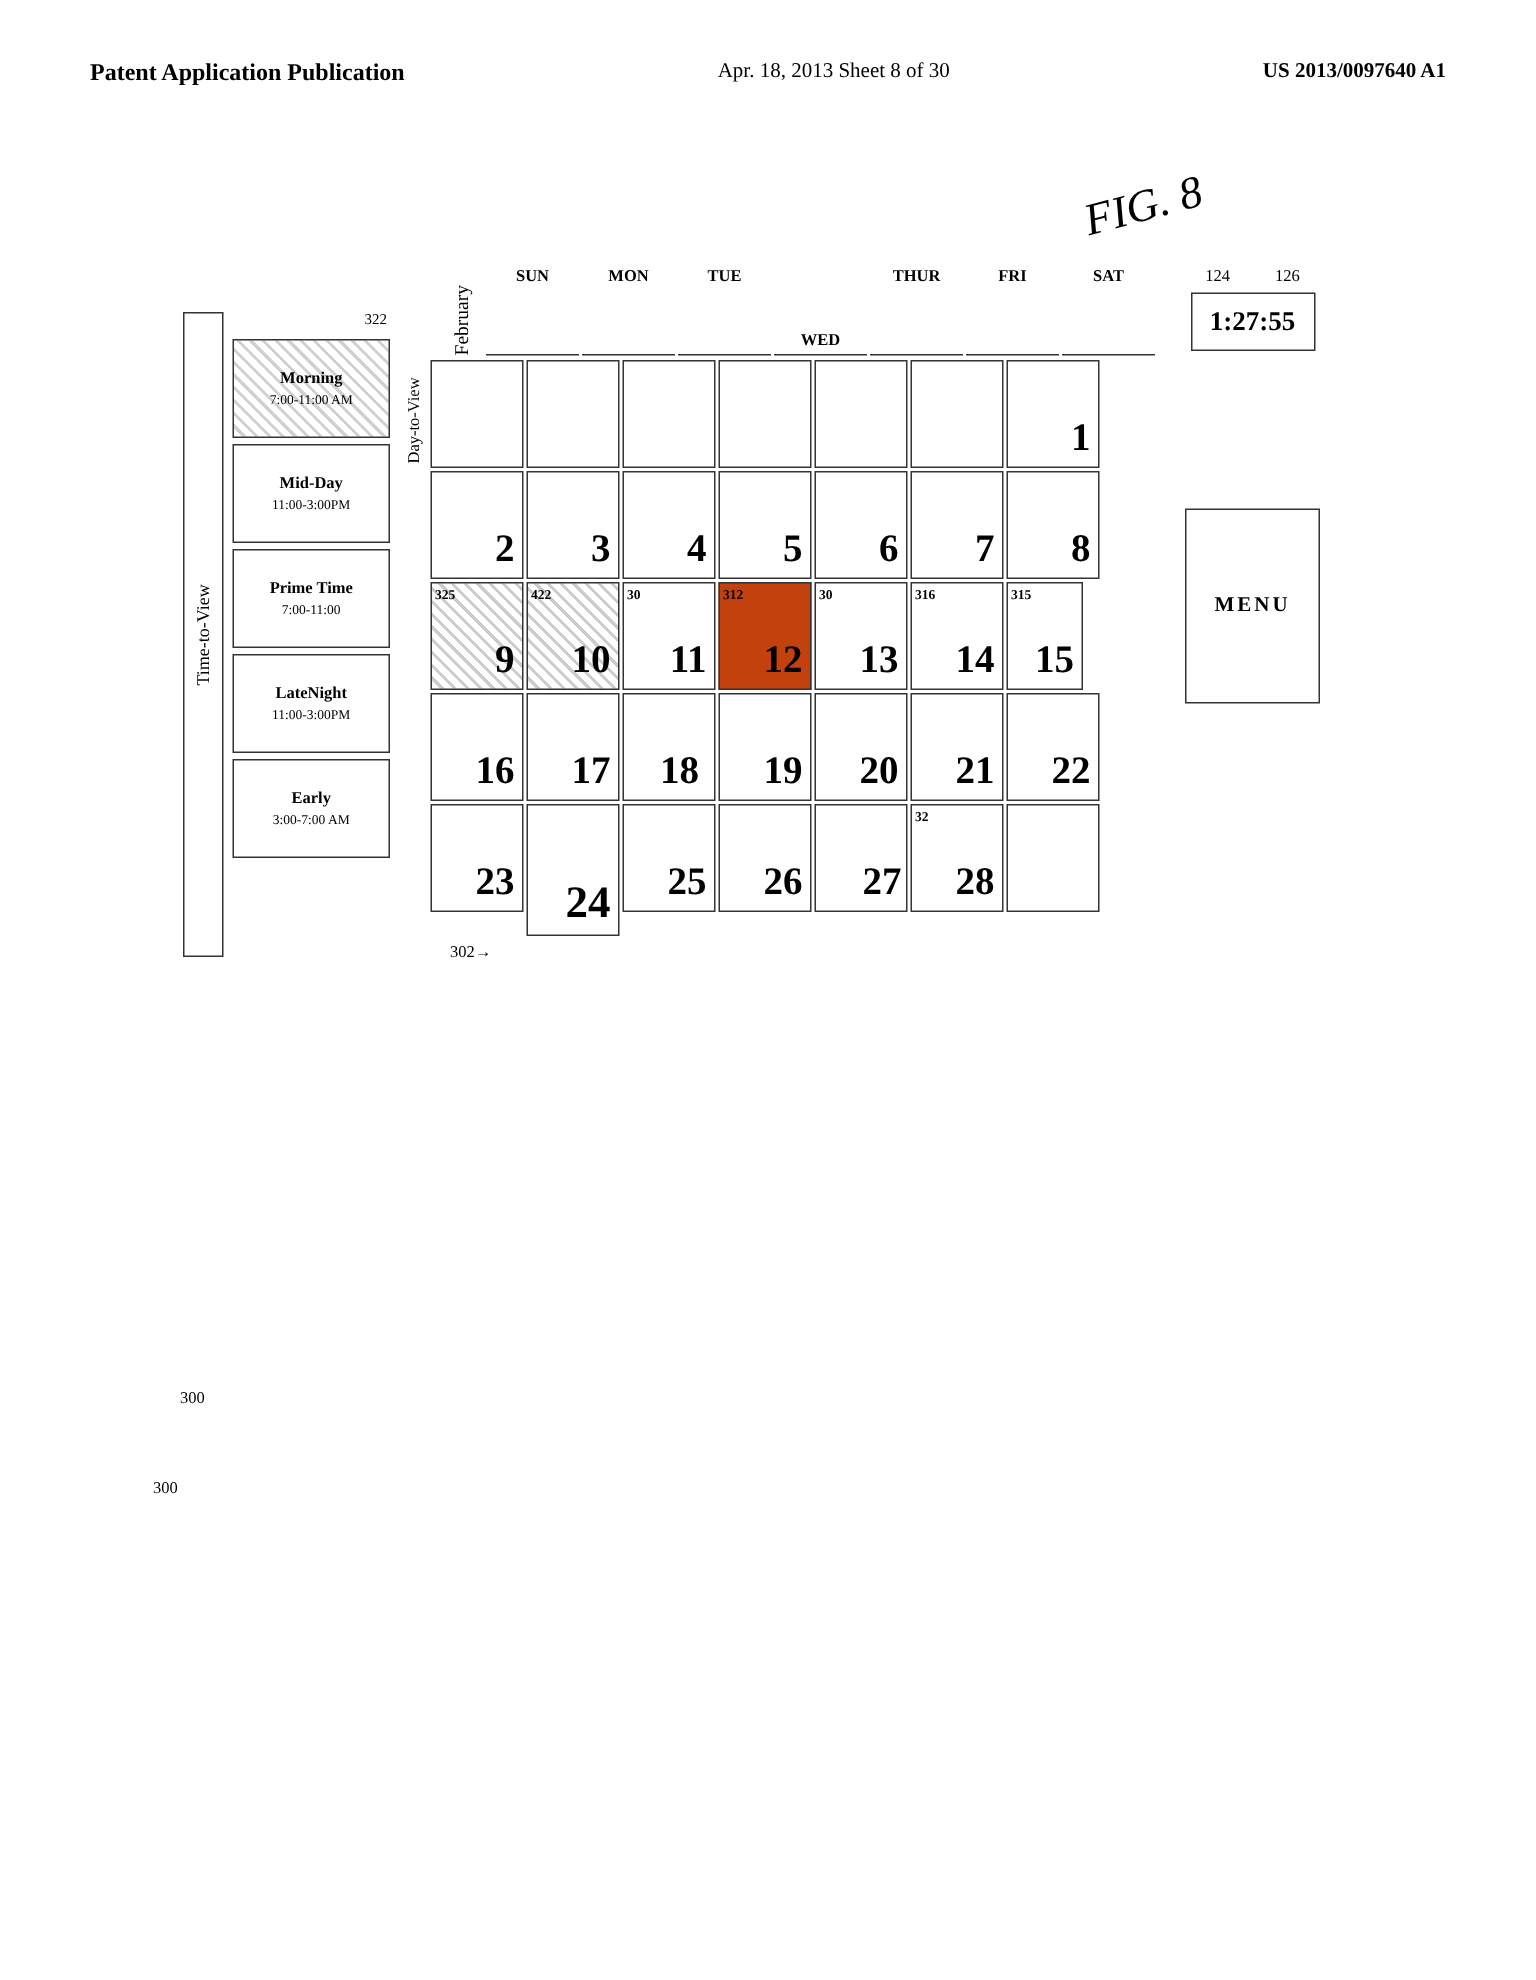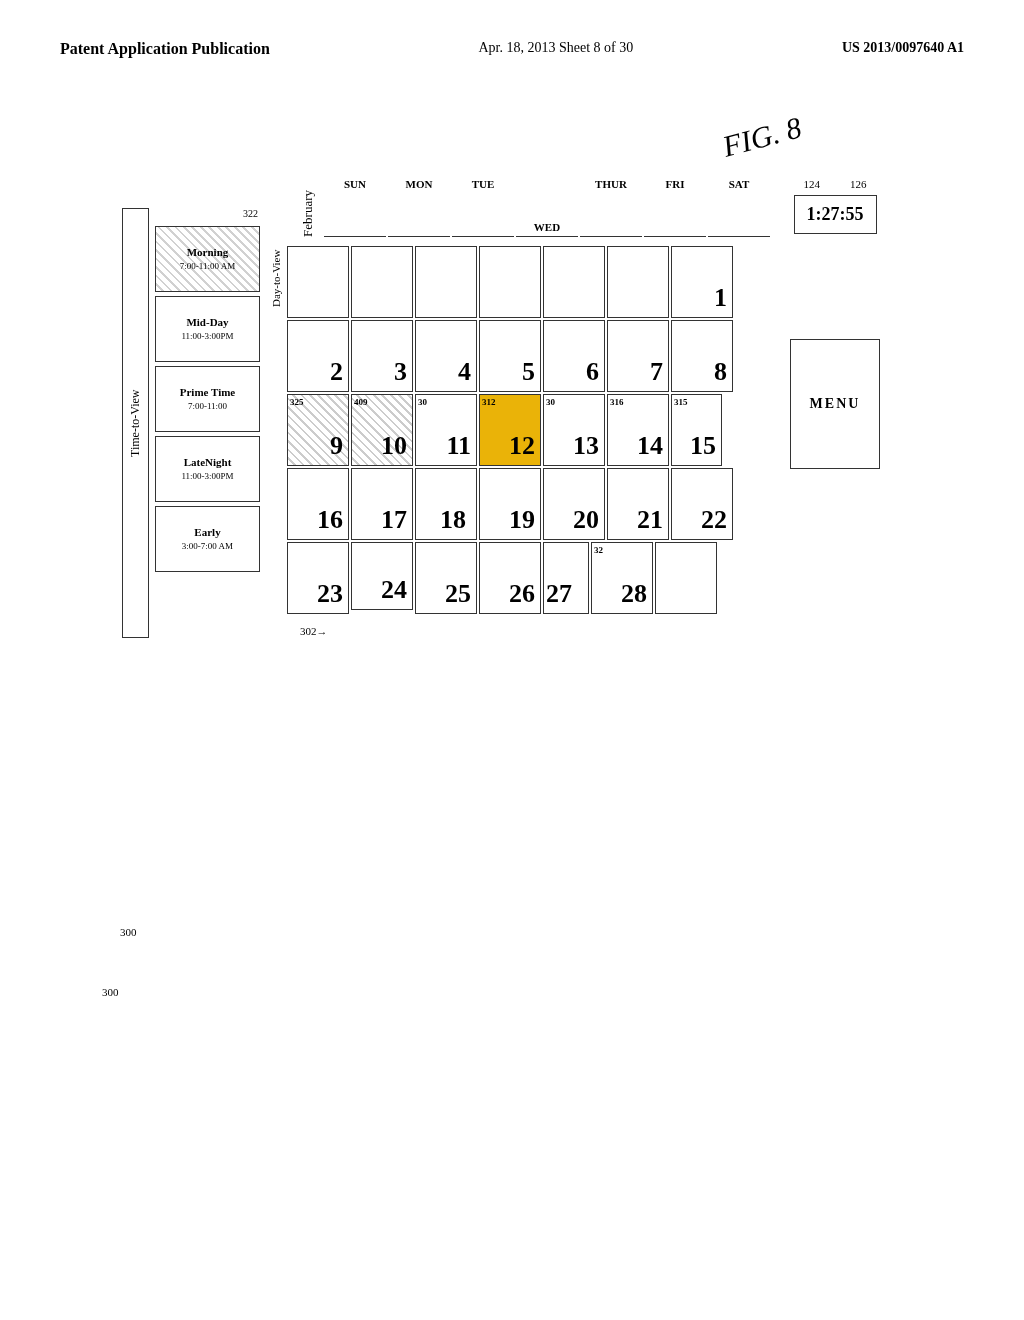--- a/index.html
+++ b/index.html
@@ -147,28 +147,28 @@
             <div style="border:1.5px solid #333; width:62px; height:72px; background:#fff; display:flex; align-items:flex-end; justify-content:flex-end; padding:4px 5px; font-size:26px; font-weight:bold;">7</div>
             <div style="border:1.5px solid #333; width:62px; height:72px; background:#fff; display:flex; align-items:flex-end; justify-content:flex-end; padding:4px 5px; font-size:26px; font-weight:bold;">8</div>
           </div>
 
           <div style="display:flex; flex-direction:row; gap:2px;">
             <div style="border:1.5px solid #333; width:62px; height:72px; display:flex; align-items:flex-end; justify-content:flex-end; padding:4px 5px; font-size:26px; font-weight:bold; position:relative; background-image: repeating-linear-gradient(45deg, transparent, transparent 4px, rgba(0,0,0,0.2) 4px, rgba(0,0,0,0.2) 6px);">
               <span style="font-size:9px; position:absolute; top:2px; left:2px;">325</span>
               9
             </div>
             <div style="border:1.5px solid #333; width:62px; height:72px; display:flex; align-items:flex-end; justify-content:flex-end; padding:4px 5px; font-size:26px; font-weight:bold; position:relative; background-image: repeating-linear-gradient(45deg, transparent, transparent 4px, rgba(0,0,0,0.2) 4px, rgba(0,0,0,0.2) 6px);">
-              <span style="font-size:9px; position:absolute; top:2px; left:2px;">409</span>
+              <span style="font-size:9px; position:absolute; top:2px; left:2px;">422</span>
               10
             </div>
             <div style="border:1.5px solid #333; width:62px; height:72px; background:#fff; display:flex; align-items:flex-end; justify-content:flex-end; padding:4px 5px; font-size:26px; font-weight:bold; position:relative;">
               <span style="font-size:9px; position:absolute; top:2px; left:2px;">30</span>
               11
             </div>
-            <div style="border:1.5px solid #333; width:62px; height:72px; background:#eab308; display:flex; align-items:flex-end; justify-content:flex-end; padding:4px 5px; font-size:26px; font-weight:bold; position:relative;">
+            <div style="border:1.5px solid #333; width:62px; height:72px; background:#c2410c; display:flex; align-items:flex-end; justify-content:flex-end; padding:4px 5px; font-size:26px; font-weight:bold; position:relative;">
               <span style="font-size:9px; position:absolute; top:2px; left:2px;">312</span>
               12
             </div>
             <div style="border:1.5px solid #333; width:62px; height:72px; background:#fff; display:flex; align-items:flex-end; justify-content:flex-end; padding:4px 5px; font-size:26px; font-weight:bold; position:relative;">
               <span style="font-size:9px; position:absolute; top:2px; left:2px;">30</span>
               13
             </div>
             <div style="border:1.5px solid #333; width:62px; height:72px; background:#fff; display:flex; align-items:flex-end; justify-content:flex-end; padding:4px 5px; font-size:26px; font-weight:bold; position:relative;">
               <span style="font-size:9px; position:absolute; top:2px; left:2px;">316</span>
               14
@@ -184,24 +184,24 @@
             <div style="border:1.5px solid #333; width:62px; height:72px; background:#fff; display:flex; align-items:flex-end; justify-content:flex-end; padding:4px 5px; font-size:26px; font-weight:bold;">17</div>
             <div style="border:1.5px solid #333; width:62px; height:72px; background:#fff; display:flex; align-items:flex-end; justify-content:flex-end; padding:4px 10px; font-size:26px; font-weight:bold;">18</div>
             <div style="border:1.5px solid #333; width:62px; height:72px; background:#fff; display:flex; align-items:flex-end; justify-content:flex-end; padding:4px 5px; font-size:26px; font-weight:bold;">19</div>
             <div style="border:1.5px solid #333; width:62px; height:72px; background:#fff; display:flex; align-items:flex-end; justify-content:flex-end; padding:4px 5px; font-size:26px; font-weight:bold;">20</div>
             <div style="border:1.5px solid #333; width:62px; height:72px; background:#fff; display:flex; align-items:flex-end; justify-content:flex-end; padding:4px 5px; font-size:26px; font-weight:bold;">21</div>
             <div style="border:1.5px solid #333; width:62px; height:72px; background:#fff; display:flex; align-items:flex-end; justify-content:flex-end; padding:4px 5px; font-size:26px; font-weight:bold;">22</div>
           </div>
 
           <div style="display:flex; flex-direction:row; gap:2px;">
             <div style="border:1.5px solid #333; width:62px; height:72px; background:#fff; display:flex; align-items:flex-end; justify-content:flex-end; padding:4px 5px; font-size:26px; font-weight:bold;">23</div>
-            <div style="border:1.5px solid #333; width:62px; height:68px; background:#fff; display:flex; align-items:flex-end; justify-content:flex-end; padding:4px 5px; font-size:26px; font-weight:bold;">24</div>
+            <div style="border:1.5px solid #333; width:62px; height:88px; background:#fff; display:flex; align-items:flex-end; justify-content:flex-end; padding:4px 5px; font-size:30px; font-weight:bold;">24</div>
             <div style="border:1.5px solid #333; width:62px; height:72px; background:#fff; display:flex; align-items:flex-end; justify-content:flex-end; padding:4px 5px; font-size:26px; font-weight:bold;">25</div>
             <div style="border:1.5px solid #333; width:62px; height:72px; background:#fff; display:flex; align-items:flex-end; justify-content:flex-end; padding:4px 5px; font-size:26px; font-weight:bold;">26</div>
-            <div style="border:1.5px solid #333; width:46px; height:72px; background:#fff; display:flex; align-items:flex-end; justify-content:flex-end; padding:4px 16px; font-size:26px; font-weight:bold;">27</div>
+            <div style="border:1.5px solid #333; width:62px; height:72px; background:#fff; display:flex; align-items:flex-end; justify-content:flex-end; padding:4px 3px; font-size:26px; font-weight:bold;">27</div>
             <div style="border:1.5px solid #333; width:62px; height:72px; background:#fff; display:flex; align-items:flex-end; justify-content:flex-end; padding:4px 5px; font-size:26px; font-weight:bold; position:relative;">
               <span style="font-size:9px; position:absolute; top:2px; left:2px;">32</span>
               28
             </div>
             <div style="border:1.5px solid #333; width:62px; height:72px; background:#fff;"></div>
           </div>
 
         </div>
       </div>
 

